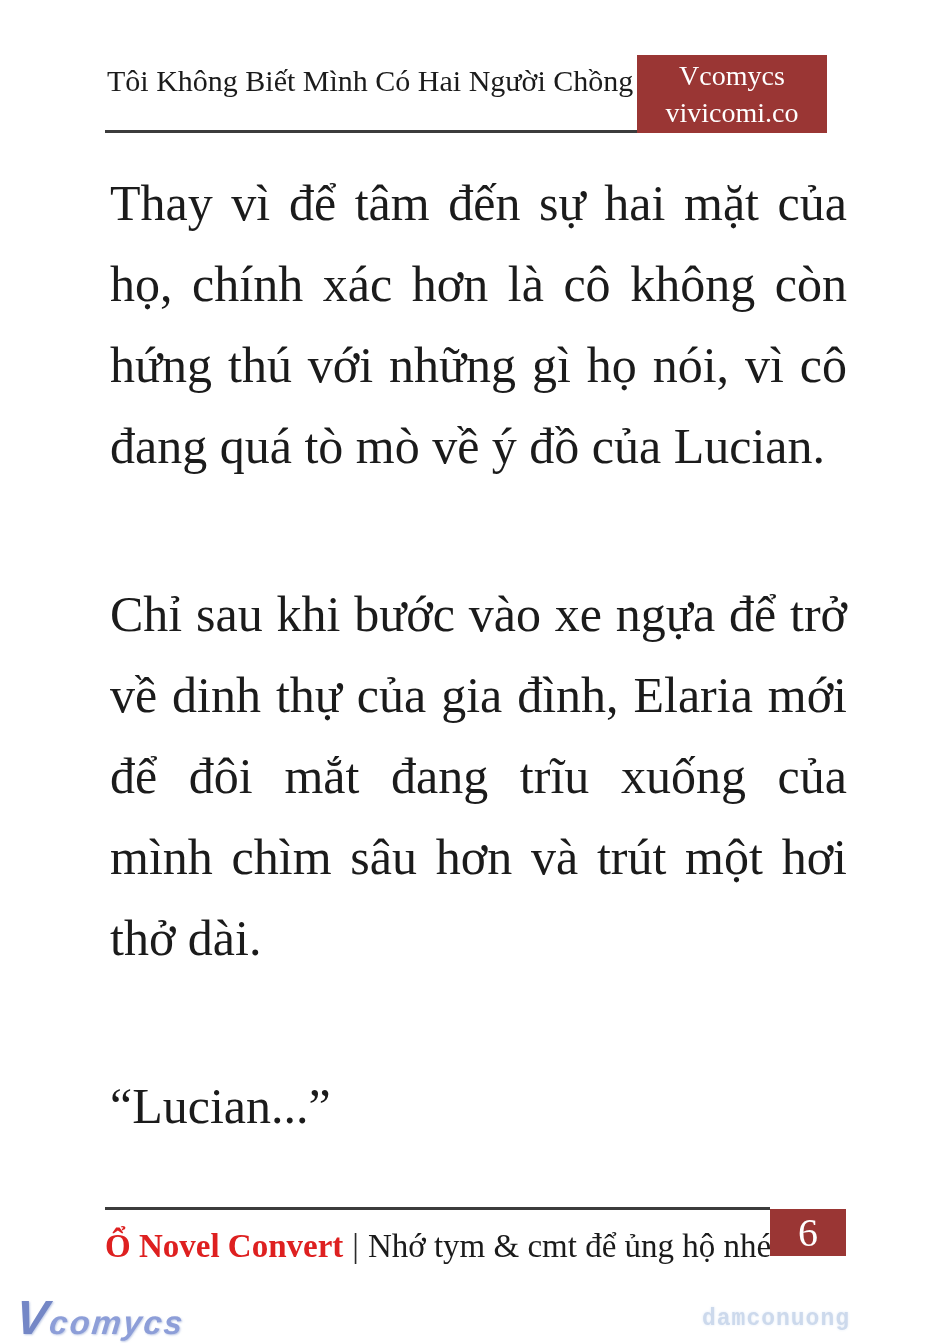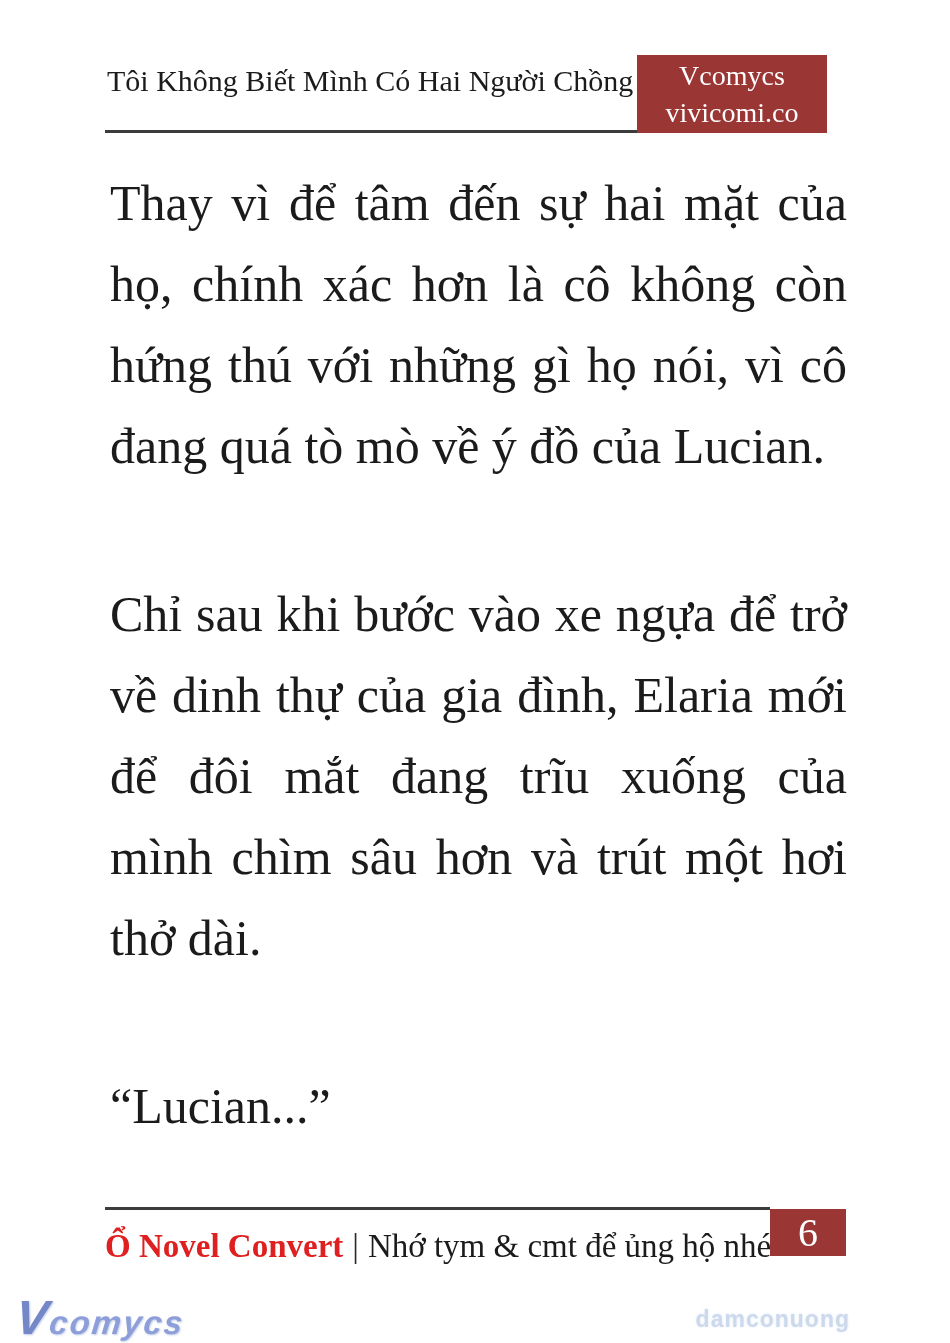--- a/index.html
+++ b/index.html
@@ -132,21 +132,21 @@
     transform: skewX(-6deg);
   }
   .wm-logo::first-letter {
     font-size: 48px;
     color: #7487C6;
   }
   .wm-site {
     position: absolute;
     right: 12px;
     top: 1306px;
-    font-family: Liberation Sans, sans-serif;
+    font-family: Liberation Mono, monospace;
     font-weight: bold;
     font-size: 23px;
     letter-spacing: 1px;
     color: var(--site-wm, #CCD9EC);
     text-shadow: 0 0 3px #E2EAF6;
   }
 </style>
 </head>
 <body>
 

